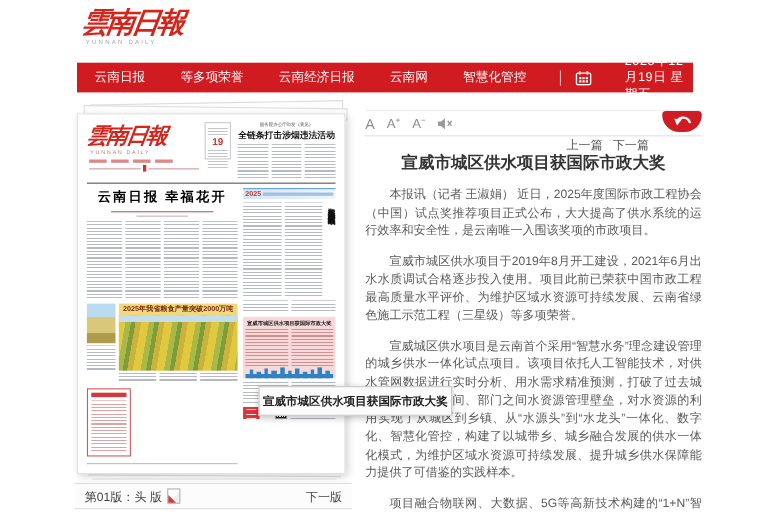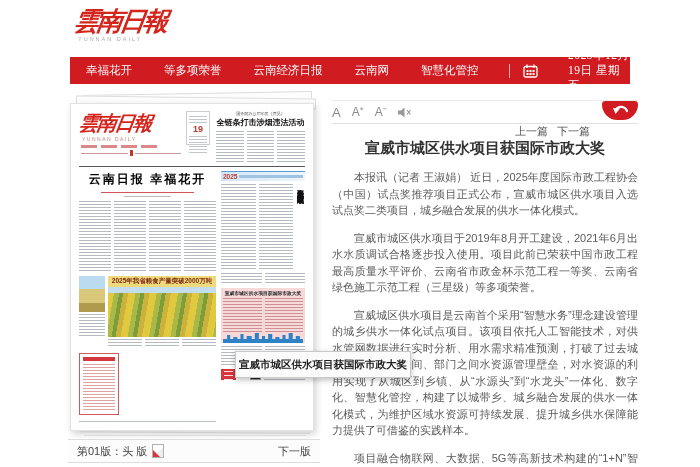--- a/index.html
+++ b/index.html
@@ -11,21 +11,21 @@
   .logo-cn{font-family:"DejaVu Serif",serif;font-style:italic;font-weight:bold;
            font-size:26px;color:#d4251d;letter-spacing:-3px;transform:skewX(-8deg);line-height:30px;}
   .logo-en{font-size:5.5px;color:#aaa;letter-spacing:2px;margin:0 0 0 4px;}
 
   
   .nav{position:absolute;left:70px;top:57px;width:560px;height:27px;background:#d01b21;
        display:flex;align-items:center;color:#fff;font-size:11.5px;}
   .nav-item{padding:0 16px;cursor:pointer;white-space:nowrap;}
   .nav-sep{width:1px;height:14px;background:rgba(255,255,255,.65);margin-left:14px;}
   .nav-cal{margin-left:14px;display:flex;align-items:center;}
-  .nav-date{margin-left:30px;letter-spacing:.5px;font-family:Liberation Serif, serif;}
+  .nav-date{margin-left:30px;letter-spacing:.5px;}
 
   
   .sheet{position:absolute;background:#fdfdfd;border:1px solid #ddd;}
   .sheet1{left:82px;top:93px;width:228px;height:10px;transform:rotate(-1deg);}
   .sheet2{left:76px;top:97px;width:238px;height:9px;transform:rotate(.7deg);}
   .bedge1{position:absolute;left:80px;top:432px;width:230px;border-bottom:1px solid #ccc;transform:rotate(.4deg);}
   .bedge2{position:absolute;left:84px;top:435px;width:222px;border-bottom:1px solid #dcdcdc;}
 
   .np-page{position:absolute;left:70px;top:103px;width:244px;height:328px;background:#fff;
            border:1px solid #e2e2e2;box-shadow:2px 3px 7px rgba(0,0,0,.18);
@@ -159,21 +159,21 @@
 <body>
 
 <div id="canvas">
 
   <div class="logo">
     <div class="logo-cn">雲南日報</div>
     <div class="logo-en">YUNNAN DAILY</div>
   </div>
 
   <div class="nav">
-    <span class="nav-item">幸福花开</span>
+    <span class="nav-item">云南日报</span>
     <span class="nav-item">等多项荣誉</span>
     <span class="nav-item">云南经济日报</span>
     <span class="nav-item">云南网</span>
     <span class="nav-item">智慧化管控</span>
     <span class="nav-sep"></span>
     <span class="nav-cal">
       <svg width="15" height="14" viewBox="0 0 15 14">
         <rect x="1" y="2.5" width="13" height="10.5" rx="1.5" fill="none" stroke="#fff" stroke-width="1.3"></rect>
         <line x1="4" y1="0.5" x2="4" y2="4" stroke="#fff" stroke-width="1.3"></line>
         <line x1="11" y1="0.5" x2="11" y2="4" stroke="#fff" stroke-width="1.3"></line>
@@ -365,20 +365,20 @@
         <svg width="18" height="13" viewBox="0 0 18 13">
           <path d="M16 7 C14 2 7 1.5 5 6" stroke="#fff" stroke-width="2.2" fill="none" stroke-linecap="round"></path>
           <polygon points="2,4 9,4.5 4.5,10" fill="#fff"></polygon>
         </svg>
       </span>
     </div>
 
     <div class="art-title">宣威市城区供水项目获国际市政大奖</div>
 
     <div class="art-body">
-      <p>本报讯（记者 王淑娟） 近日，2025年度国际市政工程协会（中国）试点奖推荐项目正式公布，宣威市城区供水项目入选试点奖二类项目，城乡融合发展的供水一体化模式。</p>
-      <p>宣威市城区供水项目于2019年8月开工建设，2021年6月出水水质调试合格逐步投入使用。项目此前已荣获中国市政工程最高质量水平评价、云南省市政金杯示范工程一等奖、云南省绿色施工示范工程（三星级）等多项荣誉。</p>
+      <p>本报讯（记者 王淑娟） 近日，2025年度国际市政工程协会（中国）试点奖推荐项目正式公布，大大提高了供水系统的运行效率和安全性，是云南唯一入围该奖项的市政项目。</p>
+      <p>宣威市城区供水项目于2019年8月开工建设，2021年6月出水水质调试合格逐步投入使用。项目此前已荣获中国市政工程最高质量水平评价、为维护区域水资源可持续发展、云南省绿色施工示范工程（三星级）等多项荣誉。</p>
       <p>宣威城区供水项目是云南首个采用“智慧水务”理念建设管理的城乡供水一体化试点项目。该项目依托人工智能技术，对供水管网数据进行实时分析、用水需求精准预测，打破了过去城乡之间、地区之间、部门之间水资源管理壁垒，对水资源的利用实现了从城区到乡镇、从“水源头”到“水龙头”一体化、数字化、智慧化管控，构建了以城带乡、城乡融合发展的供水一体化模式，为维护区域水资源可持续发展、提升城乡供水保障能力提供了可借鉴的实践样本。</p>
       <p>项目融合物联网、大数据、5G等高新技术构建的“1+N”智慧水务系统管理平台，实现了无人值守智慧化运维管理，对水库、泵站、管网、水厂等进行实时监控，对海量的水务数据进行分析和处理，为决策提供科学依据，大大提高了供水系统的运行效率和安全性。平台还推出了线上业务办理功能，用户只需通过手机，就能轻松办理报漏、报修、水费缴纳等业务，还能随时查看家里的用水趋势、水质等情况，享受到了更加便捷的用水服务。</p>
     </div>
   </div>
 
 </div>
 
 </body></html>

